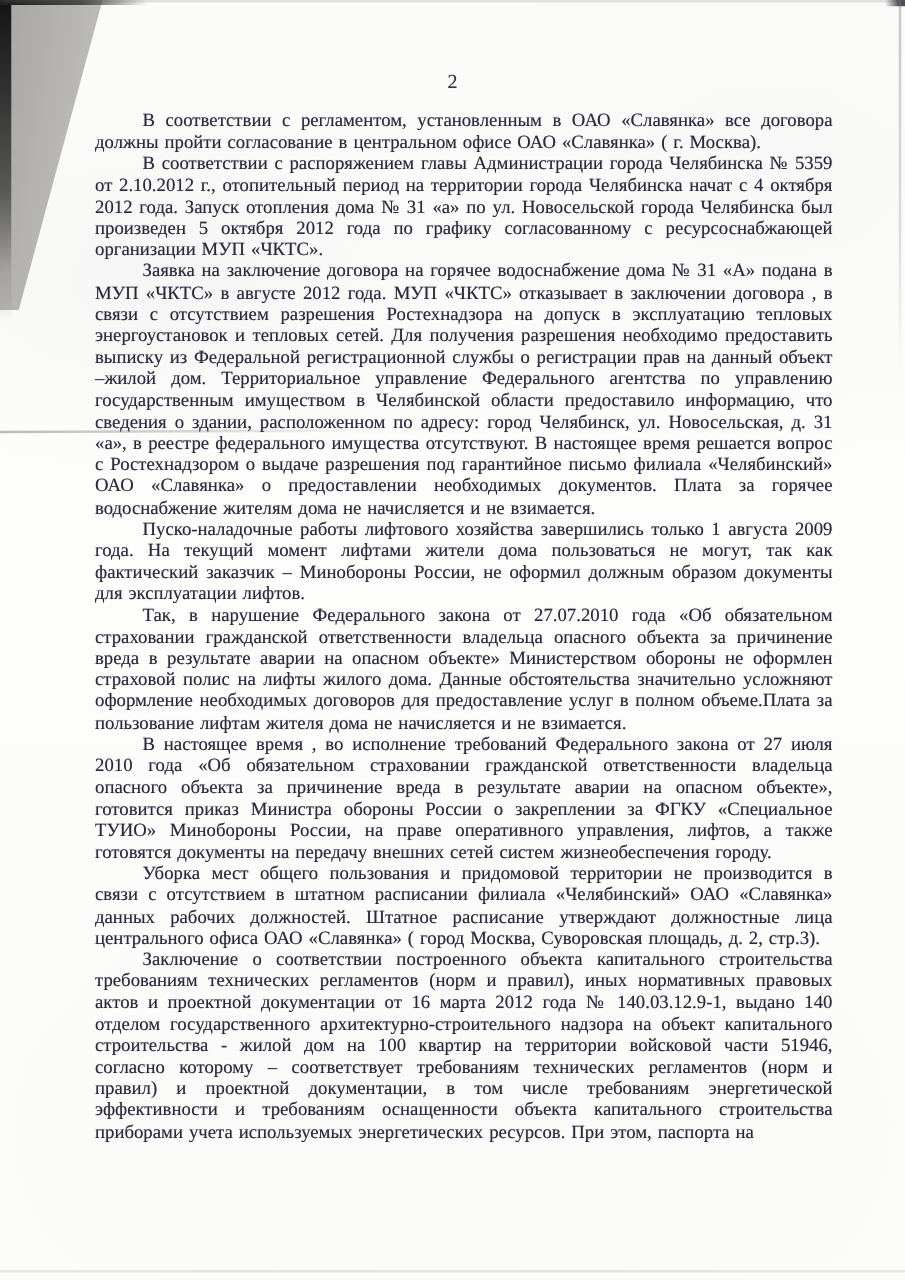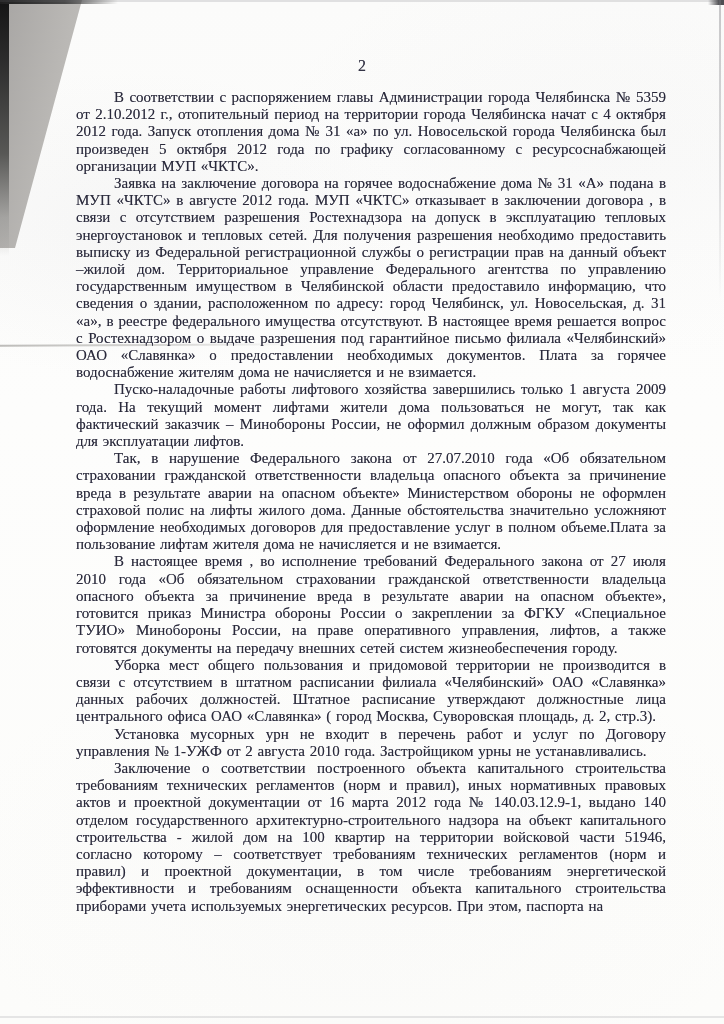--- a/index.html
+++ b/index.html
@@ -93,23 +93,23 @@
   <div class="edge-line-top-dark"></div>
   <div class="edge-hairline-top"></div>
   <div class="corner-mark-top-right"></div>
   <div class="edge-line-right"></div>
   <div class="fold-crease"></div>
   <div class="edge-band-bottom"></div>
 
   <div class="page-number">2</div>
 
   <div class="doc-body">
+    <p>В соответствии  с регламентом, установленным в ОАО «Славянка»  все договора должны пройти согласование в центральном офисе ОАО «Славянка» ( г. Москва).</p>
     <p>В соответствии с распоряжением  главы Администрации города Челябинска № 5359 от 2.10.2012 г., отопительный период на территории города Челябинска начат с 4 октября 2012 года. Запуск отопления дома № 31 «а» по ул. Новосельской города Челябинска был произведен 5 октября 2012 года по графику согласованному с ресурсоснабжающей организации МУП «ЧКТС».</p>
     <p>Заявка на заключение договора на горячее водоснабжение дома № 31 «А» подана в МУП «ЧКТС» в августе 2012 года.  МУП «ЧКТС» отказывает в заключении договора , в связи с отсутствием  разрешения Ростехнадзора  на допуск  в эксплуатацию тепловых энергоустановок и тепловых сетей. Для получения разрешения необходимо предоставить выписку из Федеральной регистрационной службы о регистрации прав на данный объект –жилой дом. Территориальное управление Федерального агентства по управлению государственным имуществом в Челябинской области  предоставило информацию, что сведения о здании, расположенном по адресу: город Челябинск, ул. Новосельская, д. 31 «а», в реестре федерального имущества отсутствуют. В настоящее время решается вопрос с Ростехнадзором о выдаче  разрешения под гарантийное письмо филиала «Челябинский» ОАО «Славянка» о предоставлении необходимых документов. Плата за горячее водоснабжение жителям дома не начисляется и не взимается.</p>
     <p>Пуско-наладочные работы лифтового хозяйства  завершились только 1 августа 2009 года. На  текущий момент лифтами жители  дома пользоваться не могут, так как фактический заказчик – Минобороны России, не оформил должным образом документы для эксплуатации лифтов.</p>
     <p>Так, в нарушение Федерального закона от 27.07.2010 года «Об  обязательном страховании  гражданской ответственности владельца опасного объекта за причинение вреда в результате аварии на опасном объекте» Министерством обороны не оформлен страховой полис на лифты жилого дома. Данные обстоятельства значительно усложняют оформление необходимых договоров для предоставление услуг в полном объеме.Плата за пользование лифтам жителя дома не начисляется и не взимается.</p>
     <p>В настоящее время , во исполнение требований Федерального закона от 27 июля 2010 года «Об  обязательном страховании  гражданской ответственности владельца опасного объекта за причинение вреда в результате аварии на опасном объекте», готовится приказ Министра обороны России о закреплении за  ФГКУ «Специальное ТУИО» Минобороны России, на праве оперативного управления, лифтов, а также готовятся документы на передачу  внешних сетей систем жизнеобеспечения  городу.</p>
     <p>Уборка мест общего пользования и придомовой  территории не производится в связи с отсутствием в штатном расписании филиала «Челябинский» ОАО «Славянка»  данных рабочих должностей.  Штатное расписание утверждают  должностные лица центрального офиса  ОАО «Славянка»  ( город Москва, Суворовская площадь, д. 2, стр.3).</p>
-    <p>Установка мусорных урн не входит в перечень работ и услуг по Договору управления № 1-УЖФ от 2 августа 2010 года. Застройщиком урны не устанавливались.</p>
     <p>Заключение о соответствии   построенного объекта капитального строительства требованиям  технических регламентов (норм и правил), иных нормативных правовых актов и проектной документации от 16 марта 2012 года № 140.03.12.9-1, выдано 140 отделом государственного архитектурно-строительного надзора на объект  капитального строительства - жилой дом на 100 квартир  на территории  войсковой части 51946, согласно которому – соответствует  требованиям технических регламентов (норм и правил) и проектной документации, в том числе требованиям энергетической эффективности и требованиям  оснащенности объекта  капитального строительства приборами  учета используемых энергетических ресурсов. При этом, паспорта на</p>
   </div>
 
 </div>
 
 </body></html>

